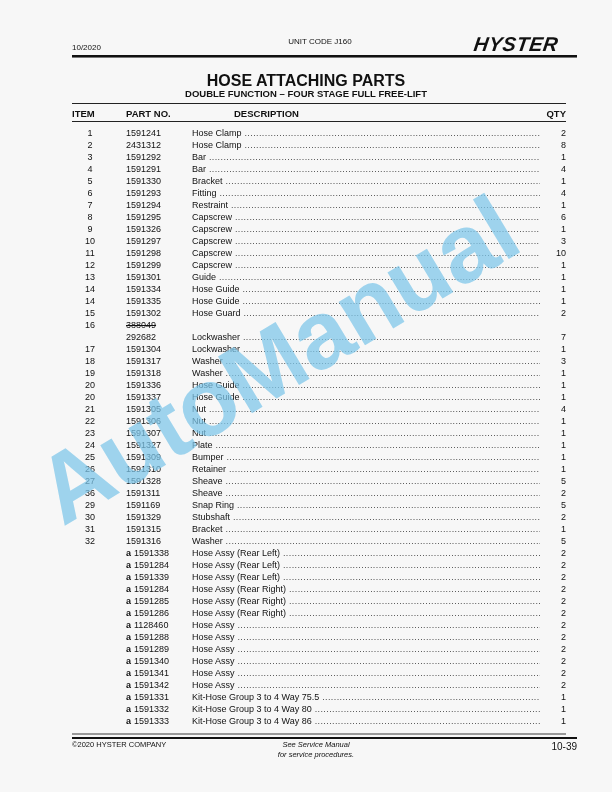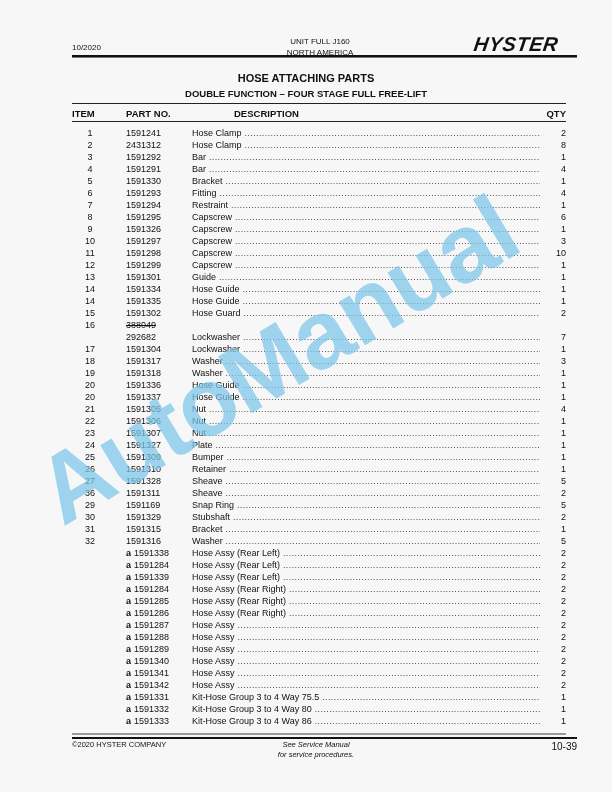--- a/index.html
+++ b/index.html
@@ -6,21 +6,21 @@
   body { width:612px; height:792px; background:#f7f7f7; position:relative; overflow:hidden;
          font-family:"Liberation Sans", sans-serif; color:#111; }
   .abs { position:absolute; }
   .date { left:72px; top:43px; font-size:8px; }
   .unit { left:0; width:612px; top:36px; text-align:center; font-size:8px; line-height:11px; }
   .unit div { margin-left:28px; }
   .logo { left:474px; top:33px; font-size:20px; font-weight:bold; font-style:italic; letter-spacing:0.5px;
           transform:skewX(-8deg); }
   .hrule-top { left:72px; top:55px; width:505px; height:2px; background:#111; }
   .hrule-top2 { left:72px; top:57px; width:505px; height:1px; background:#777; }
-  .title { left:0; width:612px; top:72px; text-align:center; font-size:11px; font-weight:bold; }
+  .title { left:0; width:612px; top:72px; text-align:center; font-size:16px; font-weight:bold; }
   .subtitle { left:0; width:612px; top:88px; text-align:center; font-size:9.5px; font-weight:bold; }
   .thline1 { left:72px; top:103px; width:494px; height:1px; background:#222; }
   .thline2 { left:72px; top:121px; width:494px; height:1px; background:#222; }
   .th { top:108px; font-size:9.5px; font-weight:bold;text-align:center; }
   .th-item { left:72px; }
   .th-part { left:126px; }
   .th-desc { left:192px;padding-left:42px; }
   .th-qty { left:537px; width:29px; text-align:right; }
   .rows { left:72px; top:127px; width:494px; }
   .row { position:relative; height:12px; font-size:9px; line-height:12px; }
@@ -39,22 +39,21 @@
   .fright { left:540px; width:37px; top:741px; text-align:right; font-size:10px; }
   .watermark { left:0; top:300px; width:612px; text-align:center; font-size:96px; font-weight:bold;
                color:#7cc6ea; opacity:0.72; transform:rotate(-31deg); transform-origin:300px 110px;
                letter-spacing:-1px; pointer-events:none; }
 </style>
 </head>
 <body>
 
 <div class="abs date">10/2020</div>
 <div class="abs unit">
-  <div>UNIT FULL J160</div>
-  <div>NORTH AMERICA</div>
+  <div>UNIT CODE J160</div>
 </div>
 <div class="abs logo">HYSTER</div>
 <div class="abs hrule-top"></div>
 <div class="abs hrule-top2"></div>
 
 <div class="abs title">HOSE ATTACHING PARTS</div>
 <div class="abs subtitle">DOUBLE FUNCTION – FOUR STAGE FULL FREE-LIFT</div>
 
 <div class="abs thline1"></div>
 <div class="abs th th-item">ITEM</div>
@@ -305,21 +304,21 @@
       <span class="qty">2</span>
     </div>
     <div class="row">
       <span class="item"></span>
       <span class="part"><span class="pfx">a</span><span>1591286</span></span>
       <span class="desc"><span>Hose Assy (Rear Right)</span><span class="leader"> ................................................................................................................................................................</span></span>
       <span class="qty">2</span>
     </div>
     <div class="row">
       <span class="item"></span>
-      <span class="part"><span class="pfx">a</span><span>1591287</span></span>
+      <span class="part"><span class="pfx">a</span><span>1128460</span></span>
       <span class="desc"><span>Hose Assy</span><span class="leader"> ................................................................................................................................................................</span></span>
       <span class="qty">2</span>
     </div>
     <div class="row">
       <span class="item"></span>
       <span class="part"><span class="pfx">a</span><span>1591288</span></span>
       <span class="desc"><span>Hose Assy</span><span class="leader"> ................................................................................................................................................................</span></span>
       <span class="qty">2</span>
     </div>
     <div class="row">

